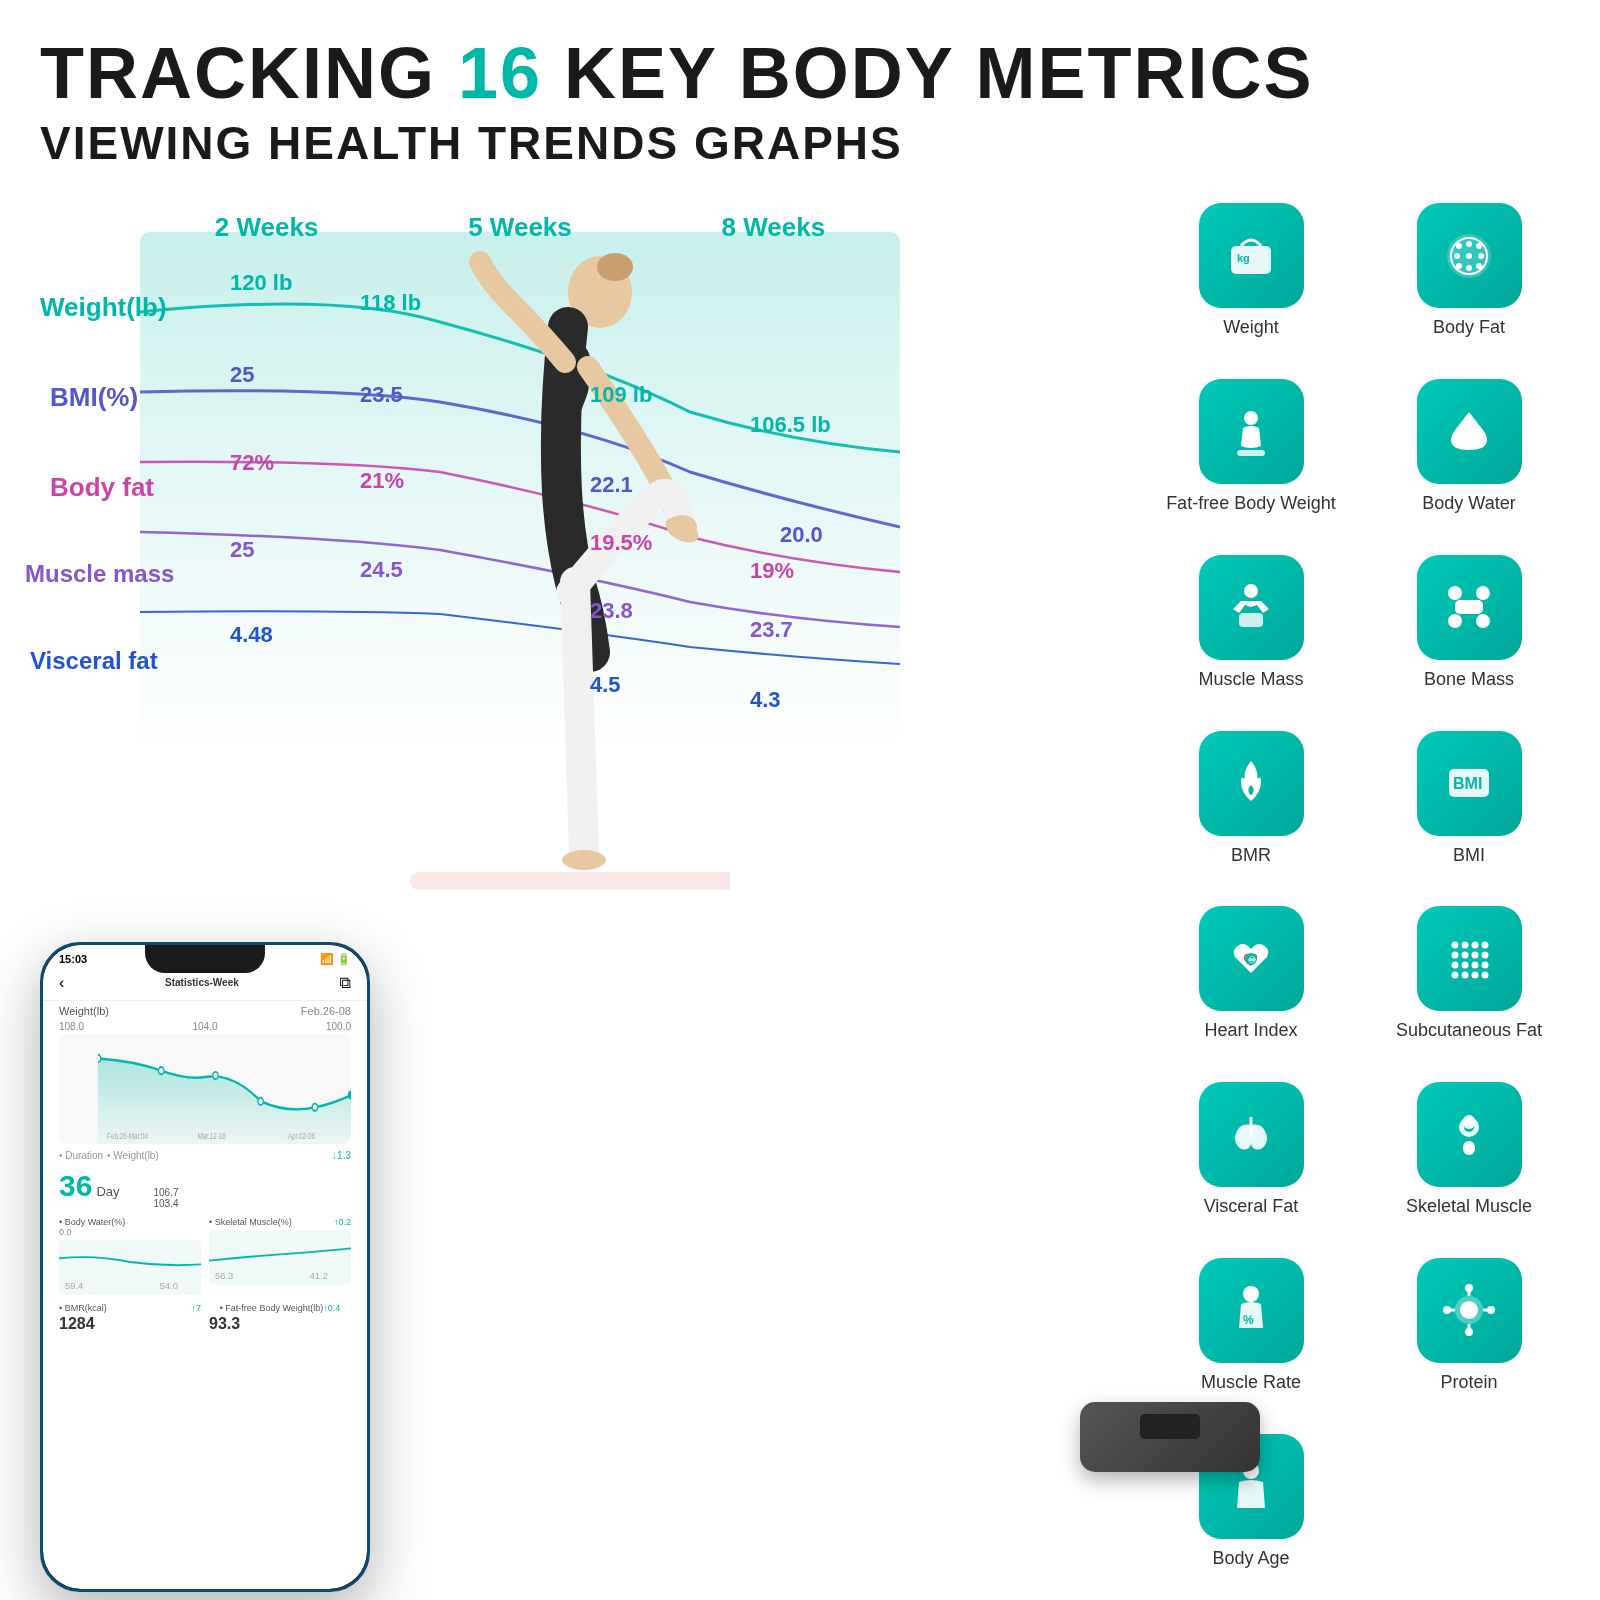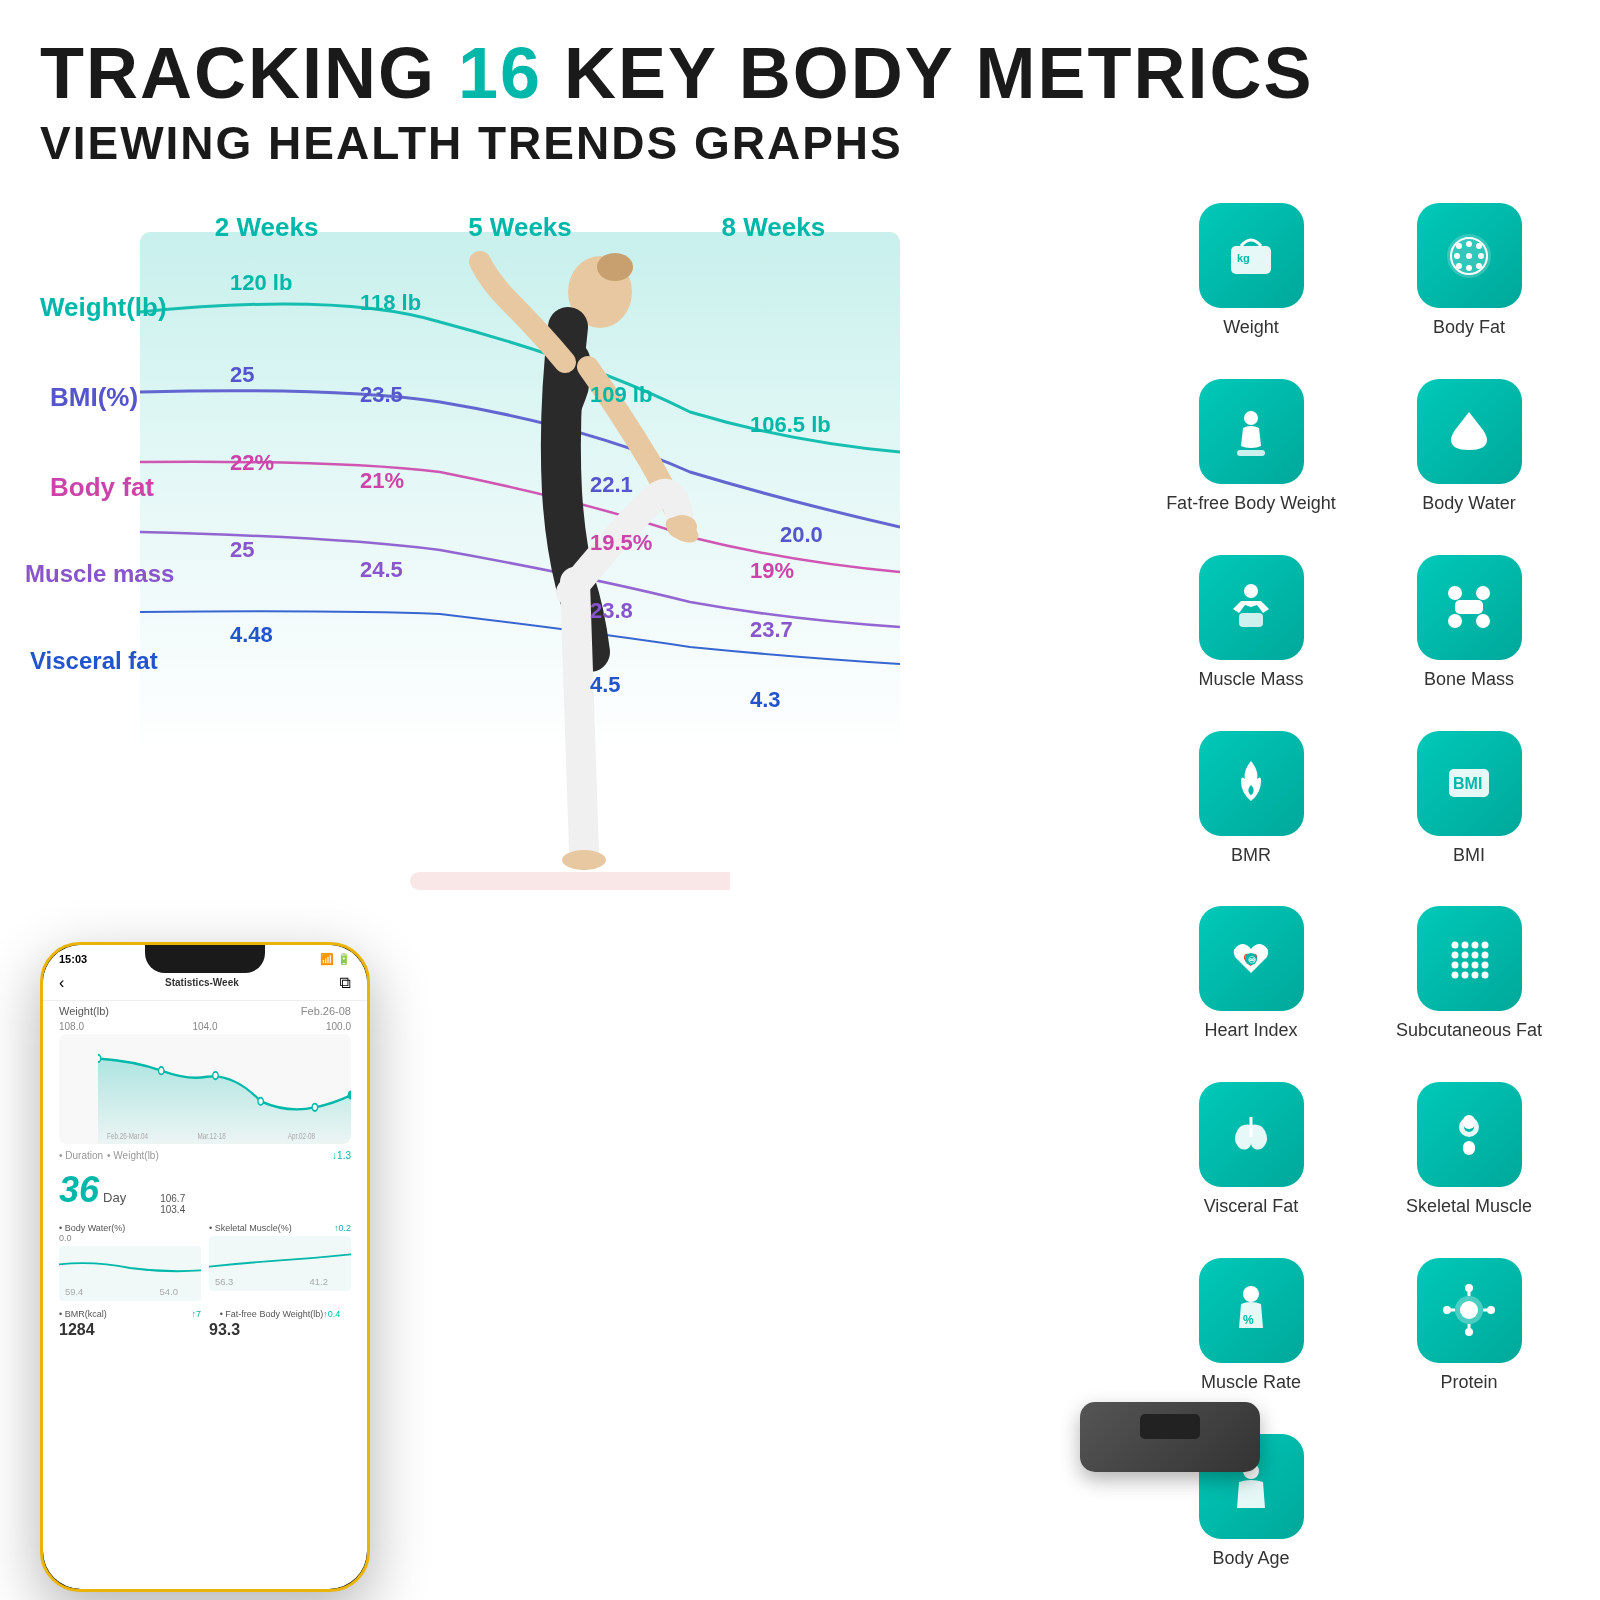--- a/index.html
+++ b/index.html
@@ -74,21 +74,21 @@
 
     
     .phone-mockup {
       position: absolute;
       bottom: 0;
       left: 20px;
       width: 330px;
       height: 650px;
       background: #1a1a1a;
       border-radius: 40px;
-      border: 3px solid #eab308;
+      border: 3px solid #0c4a6e;
       overflow: hidden;
       box-shadow: 0 20px 60px rgba(0,0,0,0.3);
     }
 
     .phone-notch {
       position: absolute;
       top: 0;
       left: 50%;
       transform: translateX(-50%);
       width: 120px;
@@ -277,21 +277,21 @@
     <div style="position:absolute;top:88px;left:210px;font-size:22px;font-weight:600;color:#00b8a9;z-index:6;">120 lb</div>
     <div style="position:absolute;top:108px;left:340px;font-size:22px;font-weight:600;color:#00b8a9;z-index:6;">118 lb</div>
     <div style="position:absolute;top:200px;left:570px;font-size:22px;font-weight:600;color:#00b8a9;z-index:6;">109 lb</div>
     <div style="position:absolute;top:230px;left:730px;font-size:22px;font-weight:600;color:#00b8a9;z-index:6;">106.5 lb</div>
 
     <div style="position:absolute;top:180px;left:210px;font-size:22px;font-weight:600;color:#5555cc;z-index:6;">25</div>
     <div style="position:absolute;top:200px;left:340px;font-size:22px;font-weight:600;color:#5555cc;z-index:6;">23.5</div>
     <div style="position:absolute;top:290px;left:570px;font-size:22px;font-weight:600;color:#5555cc;z-index:6;">22.1</div>
     <div style="position:absolute;top:340px;left:760px;font-size:22px;font-weight:600;color:#5555cc;z-index:6;">20.0</div>
 
-    <div style="position:absolute;top:268px;left:210px;font-size:22px;font-weight:600;color:#cc44aa;z-index:6;">22%</div>
+    <div style="position:absolute;top:268px;left:210px;font-size:22px;font-weight:600;color:#cc44aa;z-index:6;">72%</div>
     <div style="position:absolute;top:286px;left:340px;font-size:22px;font-weight:600;color:#cc44aa;z-index:6;">21%</div>
     <div style="position:absolute;top:348px;left:570px;font-size:22px;font-weight:600;color:#cc44aa;z-index:6;">19.5%</div>
     <div style="position:absolute;top:376px;left:730px;font-size:22px;font-weight:600;color:#cc44aa;z-index:6;">19%</div>
 
     <div style="position:absolute;top:355px;left:210px;font-size:22px;font-weight:600;color:#8855cc;z-index:6;">25</div>
     <div style="position:absolute;top:375px;left:340px;font-size:22px;font-weight:600;color:#8855cc;z-index:6;">24.5</div>
     <div style="position:absolute;top:416px;left:570px;font-size:22px;font-weight:600;color:#8855cc;z-index:6;">23.8</div>
     <div style="position:absolute;top:435px;left:730px;font-size:22px;font-weight:600;color:#8855cc;z-index:6;">23.7</div>
 
     <div style="position:absolute;top:440px;left:210px;font-size:22px;font-weight:600;color:#2255cc;z-index:6;">4.48</div>
@@ -389,21 +389,21 @@
           </svg>
         </div>
 
         <div style="padding:6px 16px;display:flex;gap:4px;font-size:10px;color:#999;">
           <span>• Duration</span>
           <span>• Weight(lb)</span>
           <span style="margin-left:auto;color:#00b8a9;">↓1.3</span>
         </div>
 
         <div style="padding:2px 16px 4px;display:flex;align-items:baseline;gap:4px;">
-          <span style="font-size:36px;font-weight:700;color:#00b8a9;font-style:italic;">36</span>
+          <span style="font-size:30px;font-weight:700;color:#00b8a9;">36</span>
           <span style="font-size:13px;color:#555;">Day</span>
           <div style="margin-left:30px;font-size:10px;color:#555;text-align:right;">
             <div>106.7</div>
             <div>103.4</div>
           </div>
         </div>
 
         <div style="padding:4px 16px;display:grid;grid-template-columns:1fr 1fr;gap:8px;">
           <div>
             <div style="font-size:9px;color:#555;display:flex;justify-content:space-between;flex-direction:column;">

